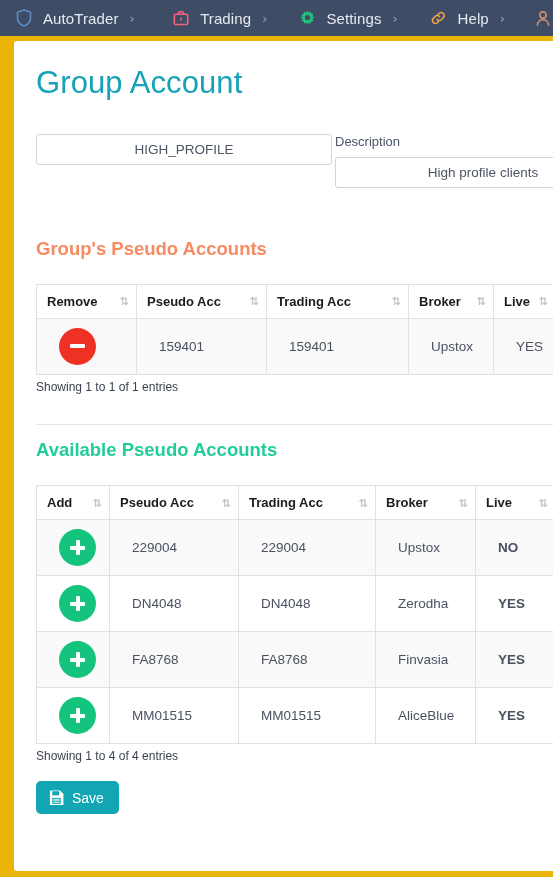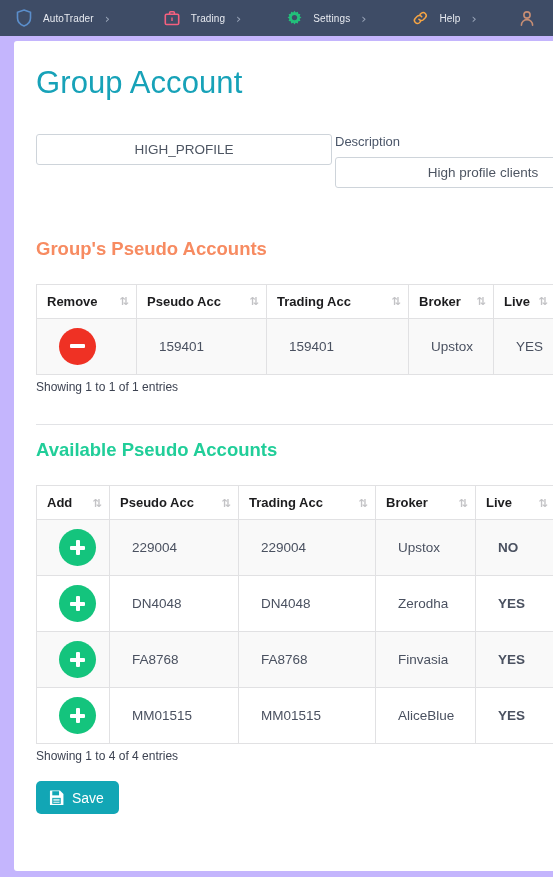--- a/index.html
+++ b/index.html
@@ -31,21 +31,21 @@
   .nav-icon {
     display: inline-flex;
     align-items: center;
     justify-content: center;
     width: 20px;
     height: 20px;
     flex: 0 0 auto;
   }
   .nav-label {
     color: #e7eaf0;
-    font-size: 10px;
+    font-size: 15px;
     margin-left: 9px;
     letter-spacing: .1px;
     white-space: nowrap;
   }
   .nav-caret {
     color: #99a4b8;
     font-size: 13px;
     margin: 0 0 0 11px;
     font-family: "DejaVu Sans", sans-serif;
   }
@@ -53,21 +53,21 @@
   .nav-gap-2 { width: 43px; }
   .nav-gap-3 { width: 44px; }
   .nav-gap-4 { width: 40px; }
   .nav-user { margin-left: 0; }
 
   
   .page {
     position: relative;
     width: 553px;
     height: 841px;
-    background: #c4b5fd;
+    background: #eab308;
   }
   .card {
     position: absolute;
     left: 14px;
     top: 5px;
     width: 560px;
     height: 830px;
     background: #ffffff;
     border-radius: 3px;
     padding: 0;

